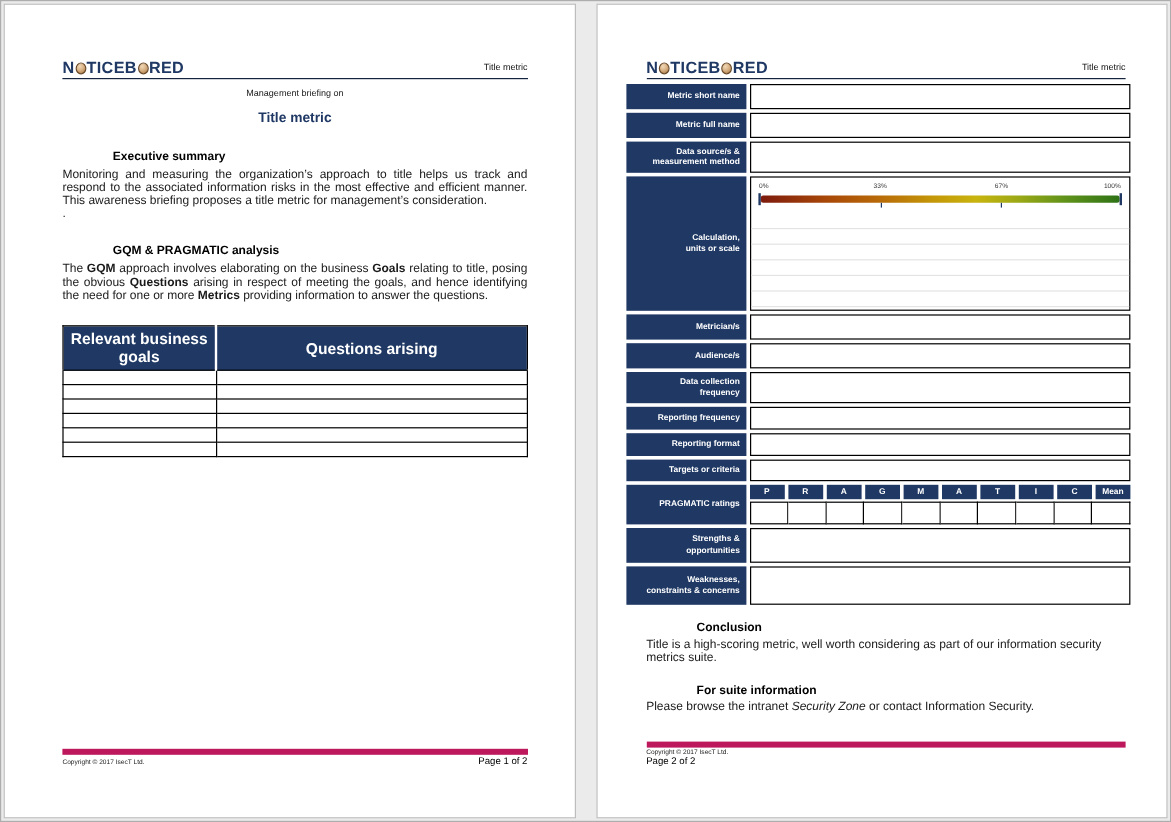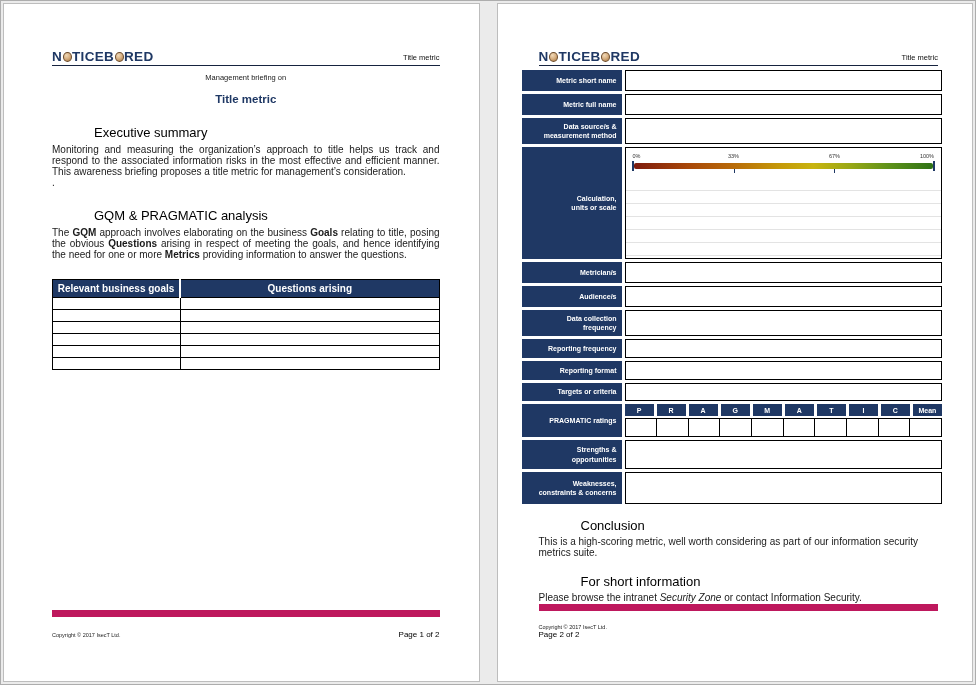--- a/index.html
+++ b/index.html
@@ -2,45 +2,45 @@
 <html><head>
 <meta charset="utf-8">
 <style>
   * { margin:0; padding:0; box-sizing:border-box; }
   html,body { width:976px; height:685px; }
   body { font-family:"Liberation Sans", sans-serif; background:#ebebeb; }
   .canvas { width:976px; height:685px; background:#ebebeb; border:1px solid #adadad; display:flex; gap:17px; padding:2px; }
   .page { width:477px; height:679px; background:#fff; border:1px solid #bdbdbd; position:relative; padding-top:45px; }
 
   
-  .hdr { display:flex; justify-content:space-between; align-items:flex-end; border-bottom:1.5px solid #16233f; padding-bottom:1px; }
+  .hdr { display:flex; justify-content:space-between; align-items:center; border-bottom:1.5px solid #16233f; padding-bottom:1px; }
   .hdr1 { margin:0 39px 0 48px; }
   .hdr2 { margin:0 34px 0 41px; }
   .logo { font-size:13.5px; font-weight:700; color:#1f3864; letter-spacing:.3px; white-space:nowrap; }
   .globe { display:inline-block; width:9px; height:10px; border-radius:50%;
            background:radial-gradient(circle at 35% 30%, #f0d9b8 0%, #d9b285 45%, #a3743f 100%);
            border:1px solid #6b4a2a; vertical-align:-1px; margin:0 .5px; }
   .docref { font-size:7.5px; color:#111; padding-bottom:2px; }
 
   
   .main1 { margin:0 39px 0 48px; }
   .eyebrow { text-align:center; font-size:7.5px; color:#1a1a1a; margin-top:7px; }
   .doctitle { text-align:center; font-size:11.5px; font-weight:700; color:#1f3864; margin-top:11px; }
-  h2.sec { font-size:13px; font-weight:400; color:#000; margin:20px 0 4px;padding-left:42px; }
+  h2.sec { font-size:10px; font-weight:700; color:#000; margin:20px 0 4px;padding-left:42px; }
   p.body { font-size:10px; line-height:11px; color:#1a1a1a; text-align:justify; }
   p.nojust { text-align:left; }
   strong { font-weight:700; }
   .goals { width:100%; border-collapse:collapse; margin-top:19px; border:1px solid #000; }
-  .goals th { background:#1f3864; color:#fff; font-size:10px; font-weight:700; padding:3px 2px; border-bottom:1px solid #000;margin-left:28px; }
+  .goals th { background:#1f3864; color:#fff; font-size:13px; font-weight:700; padding:3px 2px; border-bottom:1px solid #000;margin-left:28px; }
   .goals th.sep { border-left:2px solid #fff; }
   .goals td { border:1px solid #000; height:12px; background:#fff; }
   .goals .c1 { width:33%; }
 
   
-  .pfoot { position:absolute; bottom:42px; border-top:7px solid #be185d; display:flex; justify-content:space-between; align-items:baseline; padding-top:13px; }
+  .pfoot { position:absolute; bottom:42px; border-top:5px solid #be185d; display:flex; justify-content:space-between; align-items:baseline; padding-top:1px; }
   .pfoot1 { left:48px; right:39px; }
   .pfoot2 { left:41px; right:34px;flex-direction:column; }
   .copy { font-size:5.5px; color:#222; }
   .pgnum { font-size:8px; color:#000; }
 
   
   .mtable { margin:4px 30px 0 24px; }
   .mrow { display:flex; margin-bottom:3px; }
   .mlabel { width:100px; background:#1f3864; color:#fff; font-size:7px; font-weight:700;
             display:flex; align-items:center; justify-content:flex-end; text-align:right;
@@ -258,23 +258,23 @@
       <div class="mrow" style="height:32px">
         <div class="mlabel">Weaknesses,
 constraints &amp; concerns</div>
         <div class="mval"></div>
       </div>
 
     </div>
 
     <div class="lower">
       <h2 class="sec first">Conclusion</h2>
-      <p class="body nojust">This is a high-scoring metric, well worth considering as part of our information security metrics suite.</p>
-
-      <h2 class="sec">For short information</h2>
+      <p class="body nojust">Title is a high-scoring metric, well worth considering as part of our information security metrics suite.</p>
+
+      <h2 class="sec">For suite information</h2>
       <p class="body nojust"><span>Please browse the intranet </span><em>Security Zone</em><span> or contact Information Security.</span></p>
     </div>
 
     <div class="pfoot pfoot2">
       <span class="copy">Copyright © 2017  IsecT Ltd.</span>
       <span class="pgnum">Page 2 of 2</span>
     </div>
   </div>
 
 </div>

